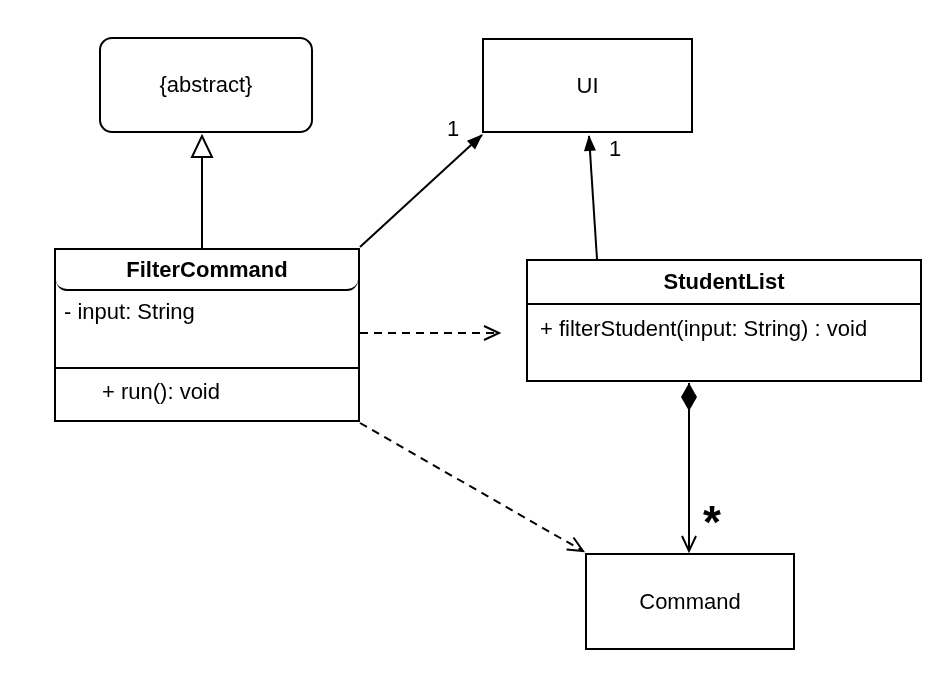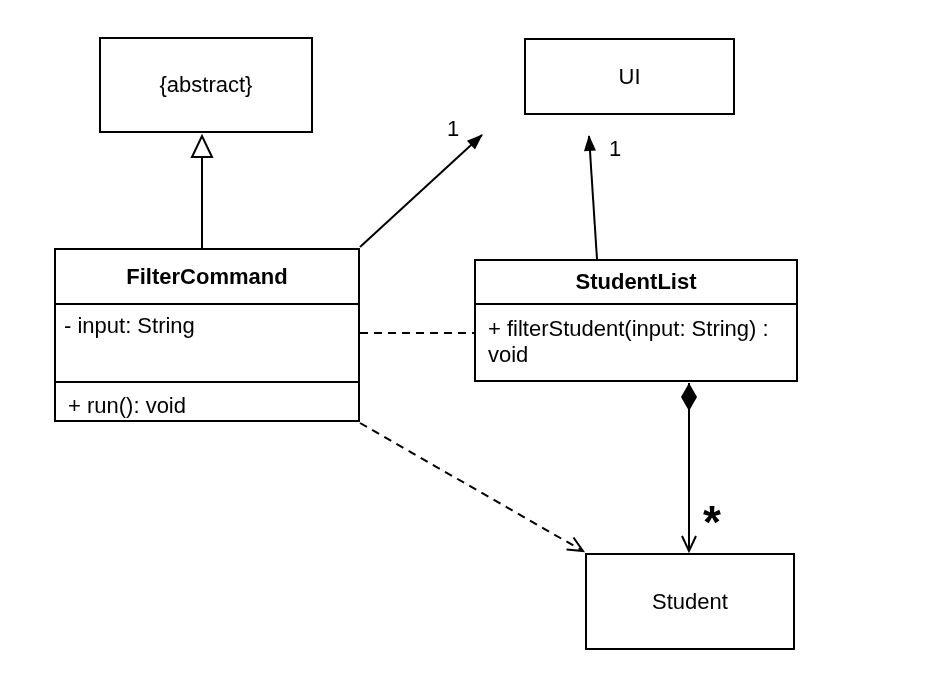--- a/index.html
+++ b/index.html
@@ -96,47 +96,47 @@
 
     <line x1="597" y1="259" x2="589" y2="136" stroke="#000000" stroke-width="2" marker-end="url(#mFilled)"></line>
 
     <line x1="360" y1="333" x2="499" y2="333" stroke="#000000" stroke-width="2" stroke-dasharray="8 6" marker-end="url(#mOpen)"></line>
 
     <line x1="360" y1="423" x2="583" y2="551" stroke="#000000" stroke-width="2" stroke-dasharray="8 6" marker-end="url(#mOpen)"></line>
 
     <line x1="689" y1="383" x2="689" y2="551" stroke="#000000" stroke-width="2" marker-start="url(#mDiamond)" marker-end="url(#mOpen)"></line>
   </svg>
 
-  <div class="class-box simple-box" style="left:99px; top:37px; width:214px; height:96px;">
+  <div class="class-box simple-box" style="left:99px; top:37px; width:214px; height:96px;border-radius:13px;">
     <div>{abstract}</div>
   </div>
 
-  <div class="class-box simple-box" style="left:482px; top:38px; width:211px; height:77px;margin-left:42px;">
+  <div class="class-box simple-box" style="left:482px; top:38px; width:211px; height:95px;">
     <div>UI</div>
   </div>
 
   <div class="class-box" style="left:54px; top:248px; width:306px; height:174px;">
-    <div class="uml-title" style="height:55px;">FilterCommand</div>
+    <div class="uml-title" style="height:41px;border-radius:11px;">FilterCommand</div>
     <div class="uml-attrs" style="height:78px;">
       <div>- input: String</div>
     </div>
-    <div class="uml-methods" style="height:45px;">
+    <div class="uml-methods" style="height:45px;margin-left:34px;">
       <div>+ run(): void</div>
     </div>
   </div>
 
-  <div class="class-box" style="left:474px; top:259px; width:324px; height:123px;">
+  <div class="class-box" style="left:526px; top:259px; width:396px; height:123px;">
     <div class="uml-title" style="height:44px;">StudentList</div>
     <div class="uml-methods" style="height:75px; align-items:flex-start; padding-top:11px;">
       <div>+ filterStudent(input: String) : void</div>
     </div>
   </div>
 
   <div class="class-box simple-box" style="left:585px; top:553px; width:210px; height:97px;">
-    <div>Student</div>
+    <div>Command</div>
   </div>
 
   <span class="mult-label" style="left:453px; top:129px;">1</span>
 
   <span class="mult-label" style="left:615px; top:149px;">1</span>
 
   <span class="mult-label mult-star" style="left:712px; top:522px;">*</span>
 
 </div>
 

